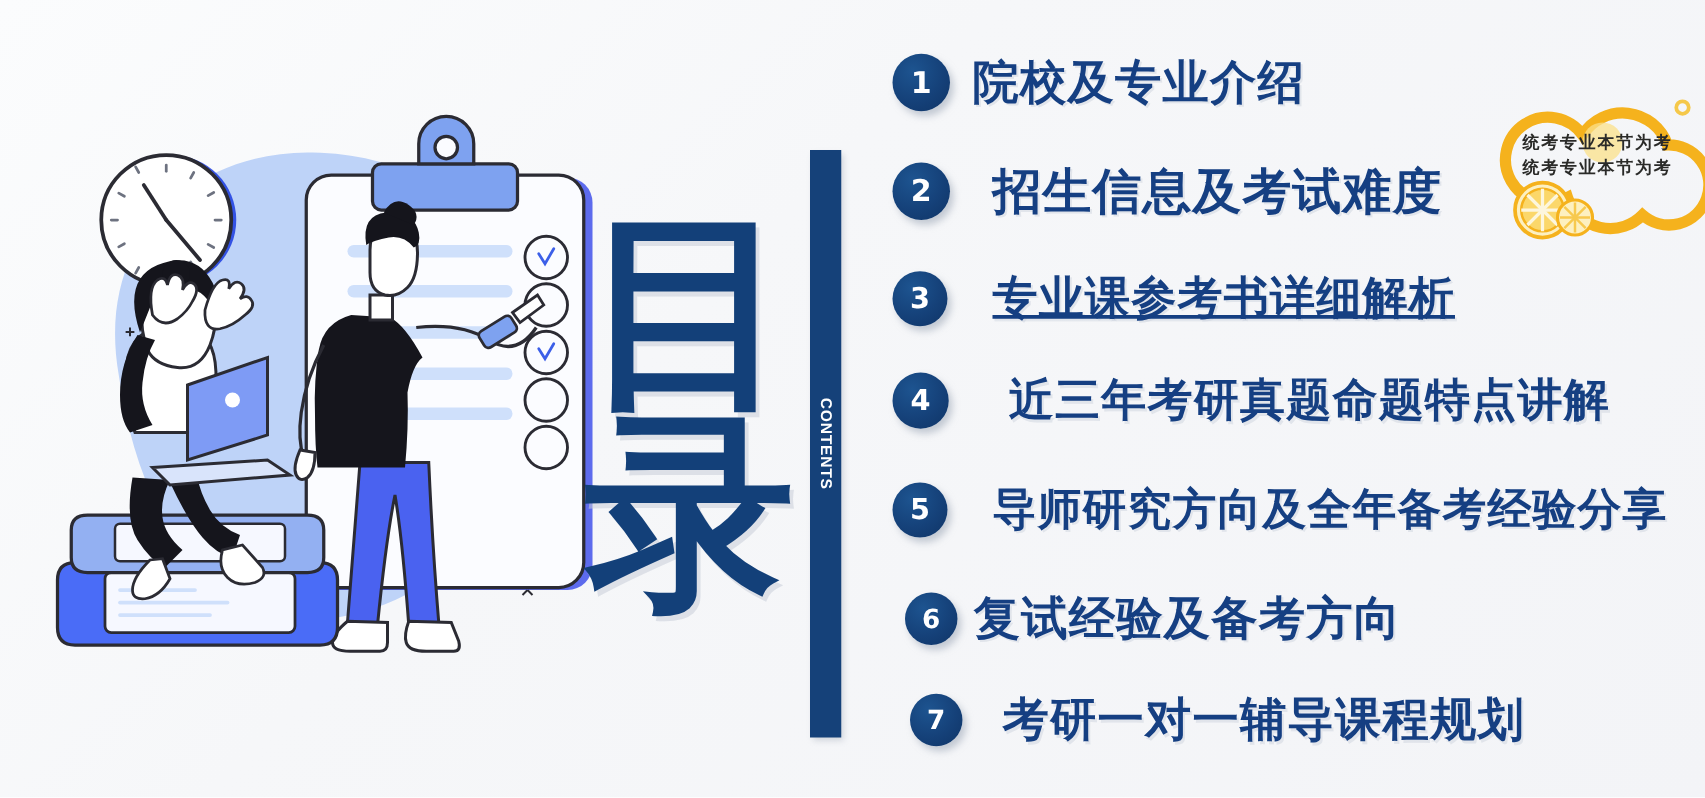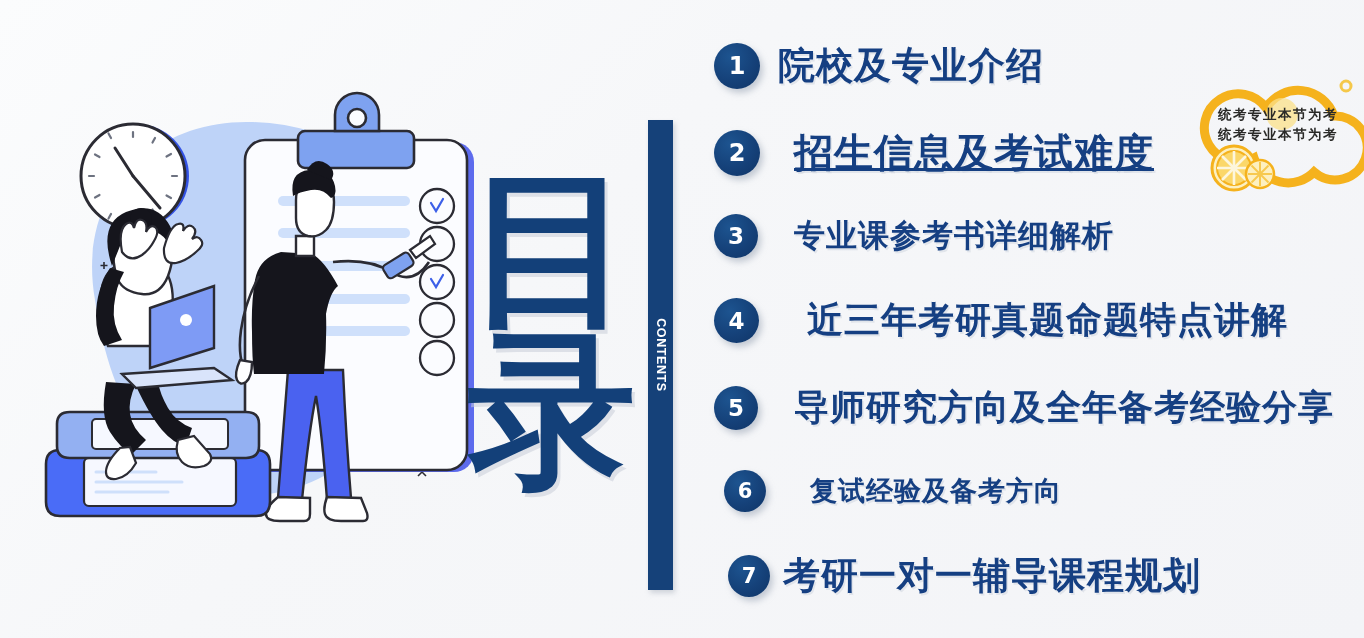--- a/index.html
+++ b/index.html
@@ -291,46 +291,46 @@
 
   <div class="toc-list">
 
     <div class="toc-item" style="left:14px; top:41px;">
       <span class="badge" style="width:46px;height:46px;font-size:24px;">1</span>
       <span class="toc-label" style="margin-left:18px;font-size:37px;">院校及专业介绍</span>
     </div>
 
     <div class="toc-item" style="left:14px; top:126px;">
       <span class="badge" style="width:46px;height:46px;font-size:24px;">2</span>
-      <span class="toc-label" style="margin-left:34px;font-size:39px;text-decoration:underline;">招生信息及考试难度</span>
+      <span class="toc-label" style="margin-left:34px;font-size:39px;">招生信息及考试难度</span>
     </div>
 
     <div class="toc-item" style="left:14px; top:214px;">
       <span class="badge" style="width:44px;height:44px;font-size:23px;">3</span>
-      <span class="toc-label" style="margin-left:36px;font-size:31px;">专业课参考书详细解析</span>
+      <span class="toc-label" style="margin-left:36px;font-size:36px;text-decoration:underline;">专业课参考书详细解析</span>
     </div>
 
     <div class="toc-item" style="left:14px; top:296px;">
       <span class="badge" style="width:45px;height:45px;font-size:23px;">4</span>
       <span class="toc-label" style="margin-left:48px;font-size:36px;">近三年考研真题命题特点讲解</span>
     </div>
 
     <div class="toc-item" style="left:14px; top:384px;">
       <span class="badge" style="width:44px;height:44px;font-size:23px;">5</span>
       <span class="toc-label" style="margin-left:36px;font-size:35px;">导师研究方向及全年备考经验分享</span>
     </div>
 
     <div class="toc-item" style="left:24px; top:470px;">
       <span class="badge" style="width:42px;height:42px;font-size:21px;">6</span>
-      <span class="toc-label" style="margin-left:44px;font-size:27px;">复试经验及备考方向</span>
+      <span class="toc-label" style="margin-left:13px;font-size:37px;">复试经验及备考方向</span>
     </div>
 
     <div class="toc-item" style="left:28px; top:551px;">
       <span class="badge" style="width:42px;height:42px;font-size:21px;">7</span>
-      <span class="toc-label" style="margin-left:13px;font-size:37px;">考研一对一辅导课程规划</span>
+      <span class="toc-label" style="margin-left:32px;font-size:37px;">考研一对一辅导课程规划</span>
     </div>
 
   </div>
 
   <div class="watermark">
     <svg width="200" height="130" viewBox="0 0 200 130" xmlns="http://www.w3.org/2000/svg">
       <g fill="none" stroke="#f5b21d" stroke-width="9" stroke-linecap="round">
         <path d="M60 96 a34 34 0 1 1 12 -50 a38 38 0 0 1 68 8 a32 32 0 1 1 -20 56
                  a36 36 0 0 1 -60 -14 z"></path>
       </g>

